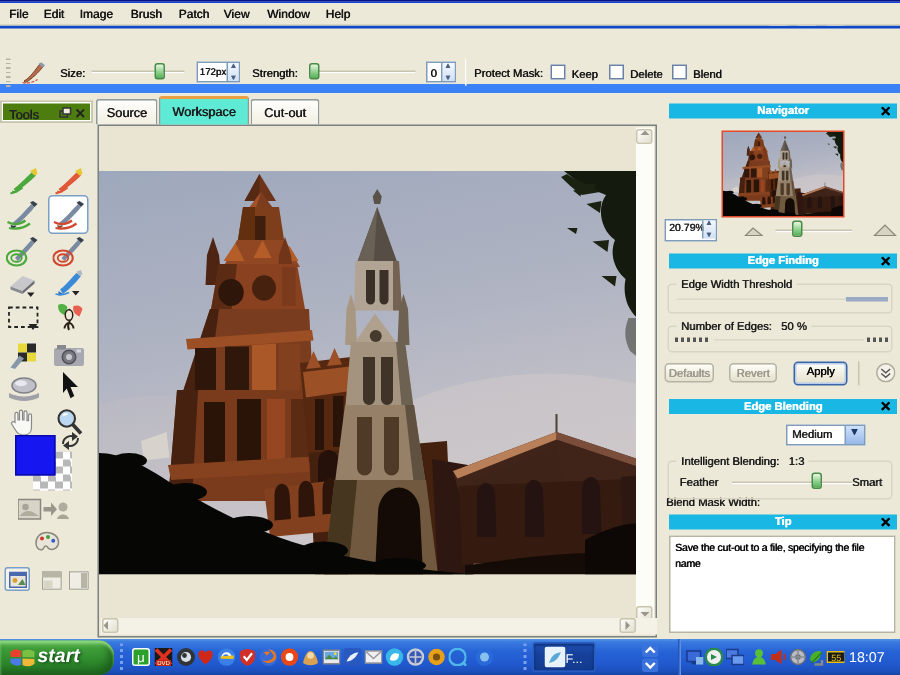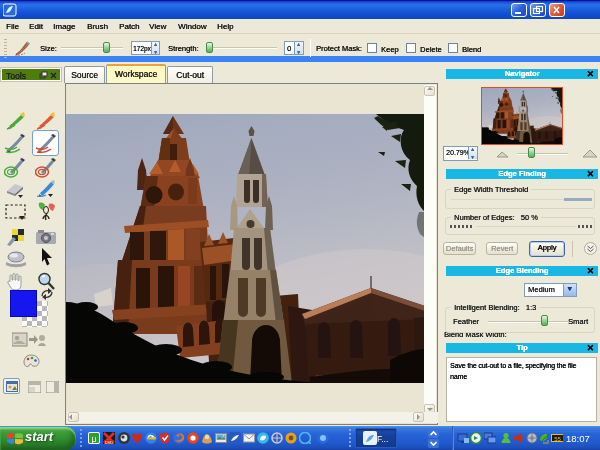--- a/index.html
+++ b/index.html
@@ -11,21 +11,21 @@
   background:linear-gradient(180deg,#0831d9 0%,#1558de 8%,#2a71e8 22%,#1d5fe0 45%,#1150d2 70%,#0d47c4 100%);
   border-top:1px solid #001085; }
 #titleicon { position:absolute; left:3px; top:2px; width:14px; height:14px; }
 #titletext { position:absolute; left:21px; top:3px; color:#fff; font-size:10px; font-weight:bold; letter-spacing:0px; text-shadow:1px 1px 1px #00228a; }
 .winbtn { position:absolute; top:2px; width:16px; height:14px; border-radius:3px; border:1px solid #fff; font-size:9px; color:#fff; text-align:center; line-height:12px; }
 #btnmin  { left:511px; background:linear-gradient(135deg,#7ba1ef 0%,#2a5fd6 50%,#1b47b8 100%); }
 #btnmax  { left:530px; background:linear-gradient(135deg,#7ba1ef 0%,#2a5fd6 50%,#1b47b8 100%); }
 #btncls  { left:549px; background:linear-gradient(135deg,#f1a186 0%,#e0603a 45%,#c43b13 100%); }
 
 
-#menubar { position:absolute; left:0; top:19px; width:600px; height:15px; background:#ece9d8; font-size:8px; color:#111; border-bottom:1px solid #d8d4c0; }
+#menubar { position:absolute; left:0; top:2px; width:600px; height:15px; background:#ece9d8; font-size:8px; color:#111; border-bottom:1px solid #d8d4c0; }
 #menubar span { position:absolute; top:3px; }
 
 
 #toolbar { position:absolute; left:0; top:34px; width:600px; height:28px; background:#ece9d8; border-bottom:6px solid #3b82f6; font-size:7.5px; color:#111; }
 .grip { position:absolute; left:4px; top:5px; width:3px; height:19px;
   background:repeating-linear-gradient(180deg,#b8b4a0 0 1px,transparent 1px 3px); }
 .tlabel { position:absolute; top:10px; }
 .track { position:absolute; top:13px; height:2px; background:#c8c4b0; border-bottom:1px solid #fff; }
 .thumb { position:absolute; top:8px; width:7px; height:11px; background:linear-gradient(180deg,#e8f8e0,#8fd18f 55%,#55b055); border:1px solid #4a8a4a; border-radius:2px; }
 .spin { position:absolute; top:7px; height:14px; background:#fff; border:1px solid #7f9db9; font-size:7.5px; }
@@ -421,21 +421,21 @@
       <svg style="position:absolute;left:46px;top:319px" width="13" height="12" viewBox="0 0 13 12">
           <rect x="0" y="0" width="13" height="12" fill="#f0eee4" stroke="#88867a"></rect>
           <rect x="8" y="1" width="4" height="10" fill="#b8b4a6"></rect>
         </svg>
     </div>
   </div>
 
   <div id="work">
     <div id="tabrow">
       <div class="tab" style="left:2px; width:41px; line-height:16px;">Source</div>
-      <div class="tab" style="left:44px; top:2px; height:19px; width:60px; line-height:17px; background:#fef9c3; border-top:2px solid #e8a042; z-index:2;">Workspace</div>
+      <div class="tab" style="left:44px; top:2px; height:19px; width:60px; line-height:17px; background:#5eead4; border-top:2px solid #e8a042; z-index:2;">Workspace</div>
       <div class="tab" style="left:105px; width:46px; line-height:16px;">Cut-out</div>
     </div>
     <div id="canvas">
       <svg id="photo" viewBox="0 0 359 269" preserveAspectRatio="none">
           <use href="#photoimg"></use>
         </svg>
       <div class="vsb">
           <div class="sbtn u" style="left:0;top:1px;"></div>
           <div class="sbtn d" style="left:0;top:319px;"></div>
         </div>

